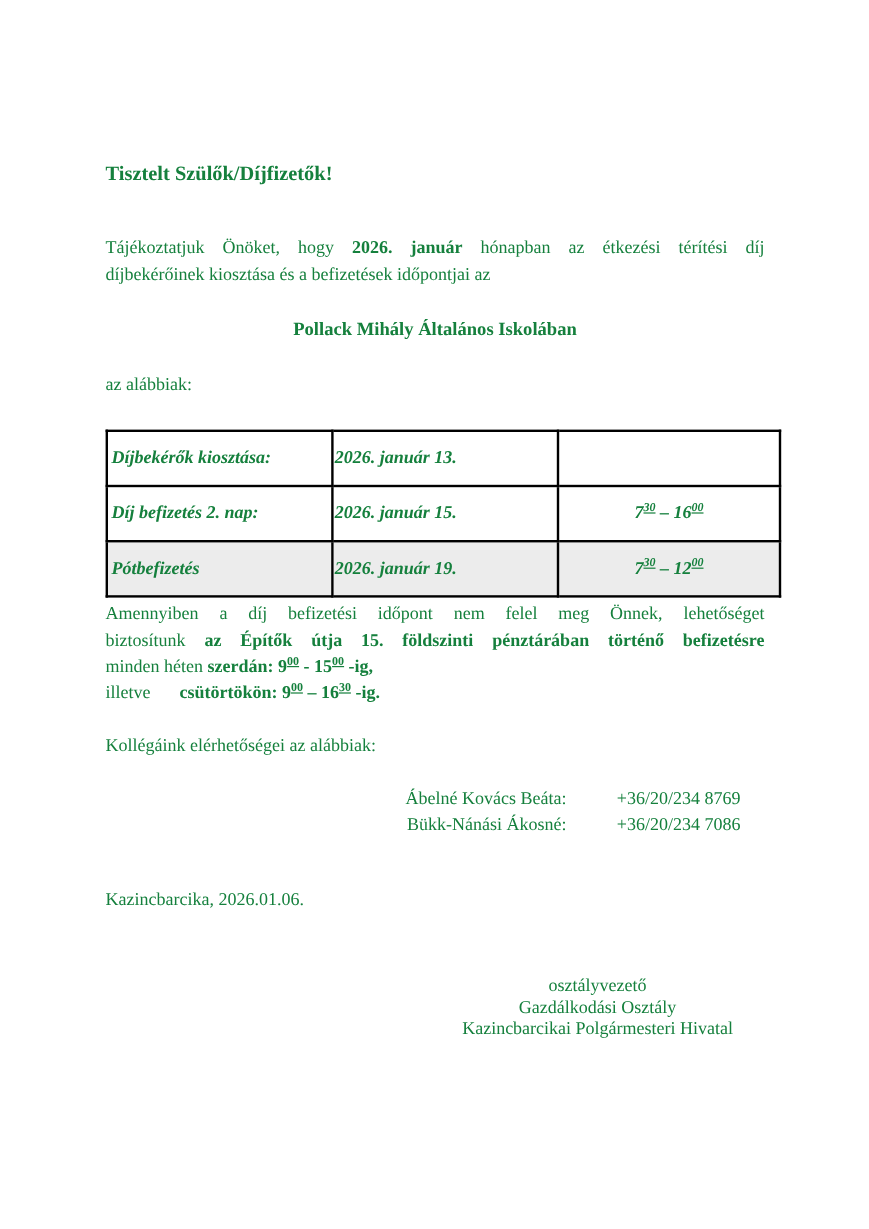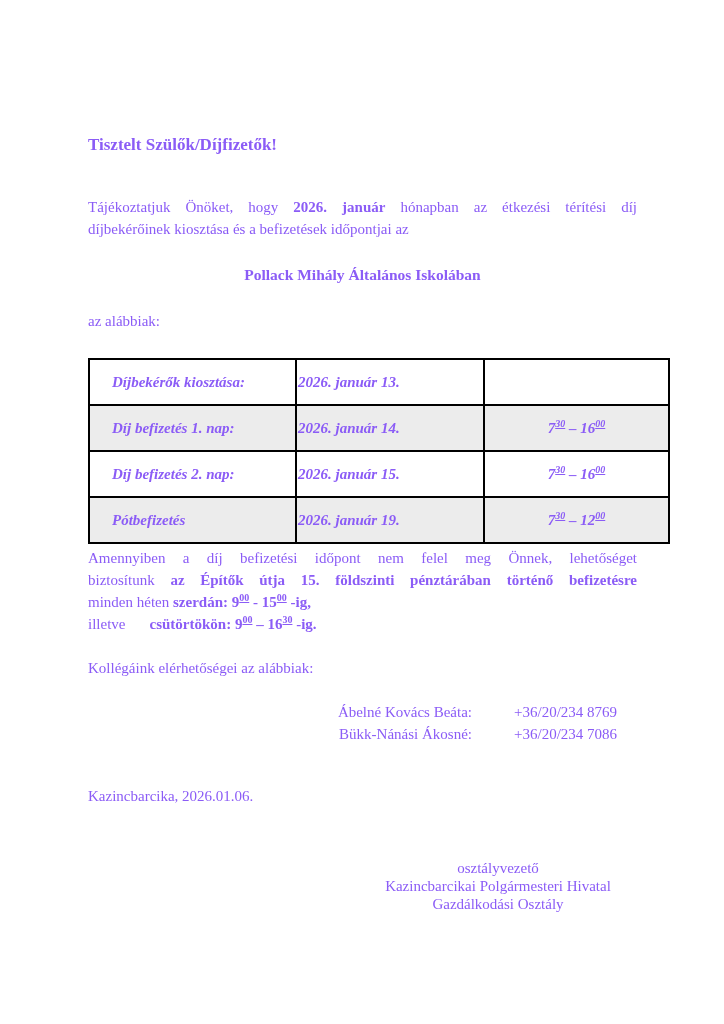--- a/index.html
+++ b/index.html
@@ -2,21 +2,21 @@
 <html><head>
 <meta charset="utf-8">
 <style>
   html, body { margin: 0; padding: 0; background: #ffffff; }
   .page {
     position: relative;
     width: 724px;
     height: 1024px;
     background: #ffffff;
     font-family: "Liberation Serif", "DejaVu Serif", serif;
-    color: #8b5cf6;
+    color: #15803d;
     overflow: hidden;
     box-sizing: border-box;
     padding: 133px 87px 0 88px;
   }
   .doc-title {
     font-size: 17px;
     font-weight: bold;
     line-height: 23px;
     margin: 0 0 40px 0;
   }
@@ -39,21 +39,21 @@
   }
   table.schedule td {
     border: 2px solid #000000;
     height: 42px;
     font-size: 15px;
     font-weight: bold;
     font-style: italic;
     vertical-align: middle;
     overflow: hidden;
   }
-  td.cell-label { width: 182px; padding-left: 22px; text-align: left; }
+  td.cell-label { width: 182px; padding-left: 3px; text-align: left; }
   td.cell-date  { width: 184px; text-align: left; margin-top: 46px; }
   td.cell-time  { width: 181px; text-align: center; }
   tr.alt { background: #ececec; }
   sup.u {
     font-size: 10px;
     line-height: 0;
     vertical-align: super;
     text-decoration: underline;
   }
   .payment-note { margin: 3px 0 22px 0; }
@@ -87,25 +87,20 @@
 
   <div class="body-text following-label">az alábbiak:</div>
 
   <table class="schedule">
     <tbody>
       <tr>
         <td class="cell-label">Díjbekérők kiosztása:</td>
         <td class="cell-date">2026. január 13.</td>
         <td class="cell-time"></td>
       </tr>
-      <tr class="alt">
-        <td class="cell-label">Díj befizetés 1. nap:</td>
-        <td class="cell-date">2026. január 14.</td>
-        <td class="cell-time"><span>7</span><sup class="u">30</sup><span> – </span><span>16</span><sup class="u">00</sup></td>
-      </tr>
       <tr>
         <td class="cell-label">Díj befizetés 2. nap:</td>
         <td class="cell-date">2026. január 15.</td>
         <td class="cell-time"><span>7</span><sup class="u">30</sup><span> – </span><span>16</span><sup class="u">00</sup></td>
       </tr>
       <tr class="alt">
         <td class="cell-label">Pótbefizetés</td>
         <td class="cell-date">2026. január 19.</td>
         <td class="cell-time"><span>7</span><sup class="u">30</sup><span> – </span><span>12</span><sup class="u">00</sup></td>
       </tr>
@@ -129,17 +124,17 @@
     <div class="contact-row">
       <span class="contact-name">Bükk-Nánási Ákosné:</span>
       <span class="contact-phone">+36/20/234 7086</span>
     </div>
   </div>
 
   <div class="body-text place-date">Kazincbarcika, 2026.01.06.</div>
 
   <div class="signature-block">
     <div>osztályvezető</div>
+    <div>Gazdálkodási Osztály</div>
     <div>Kazincbarcikai Polgármesteri Hivatal</div>
-    <div>Gazdálkodási Osztály</div>
   </div>
 
 </div>
 
 </body></html>

